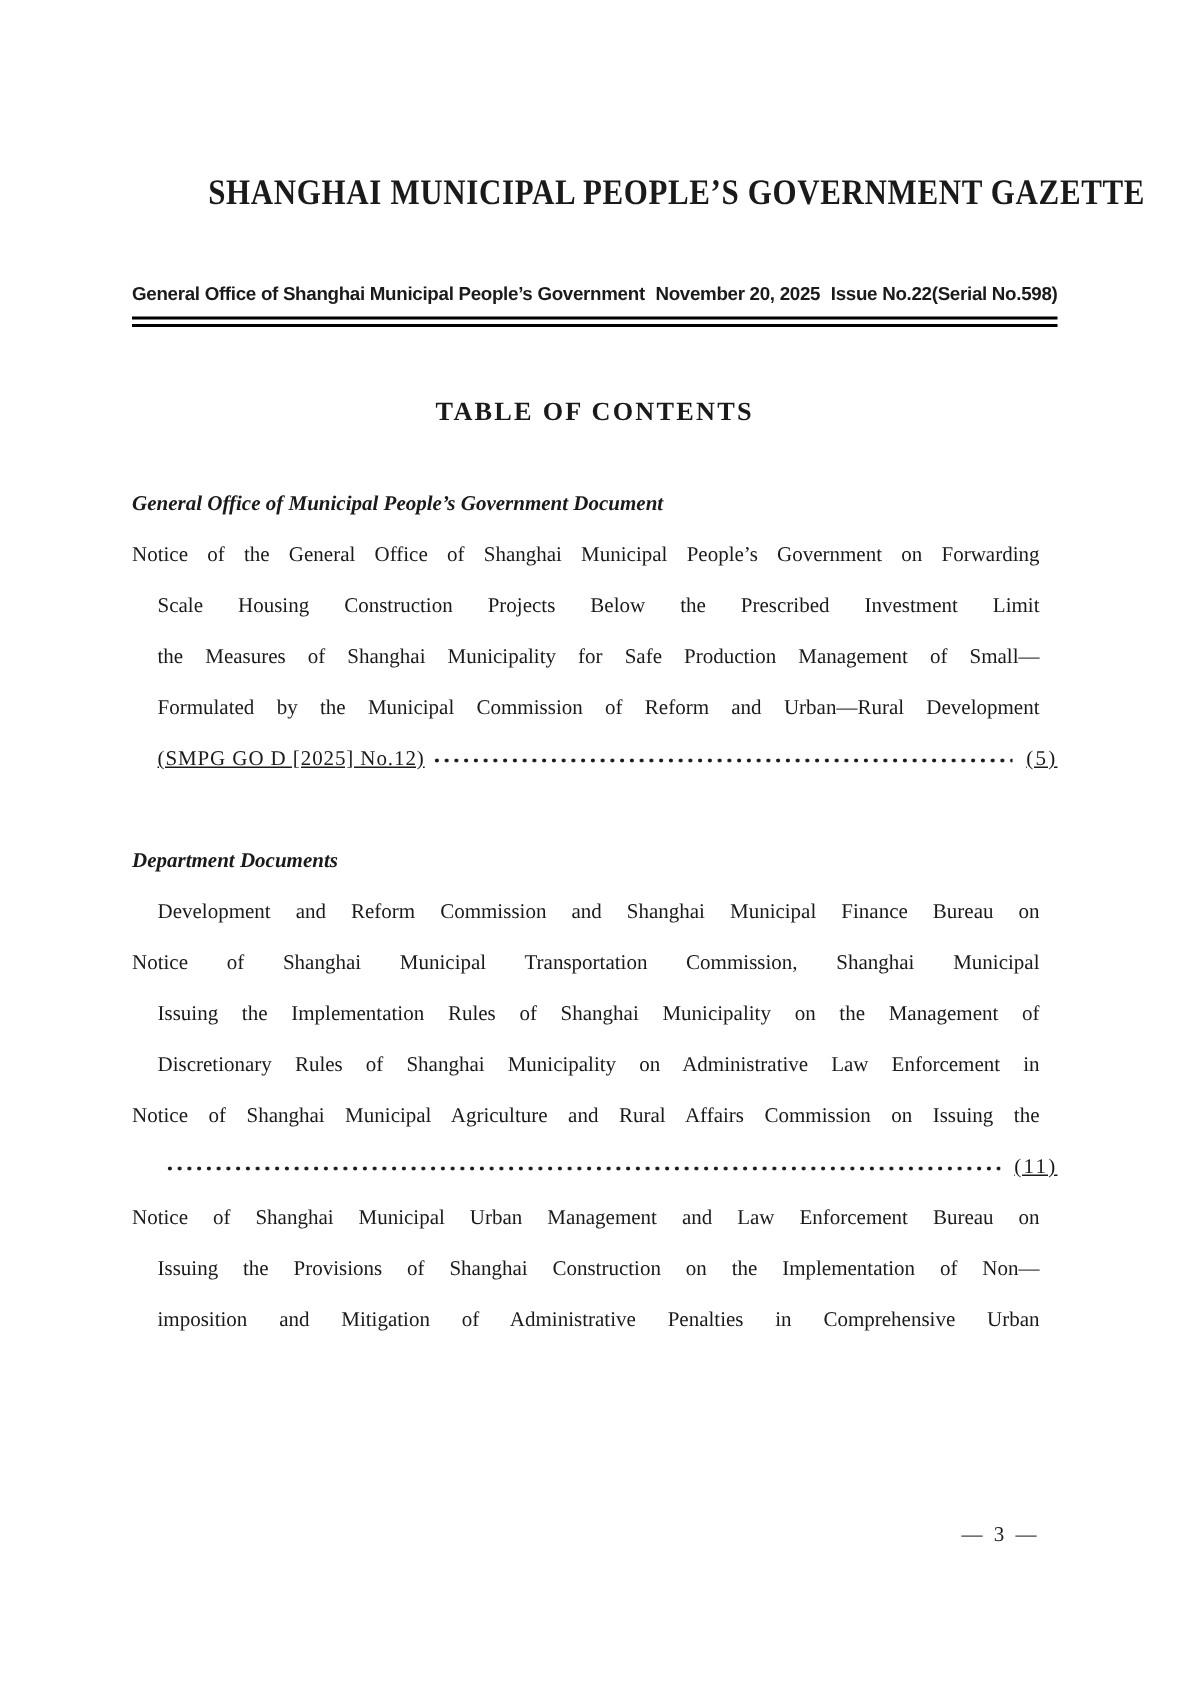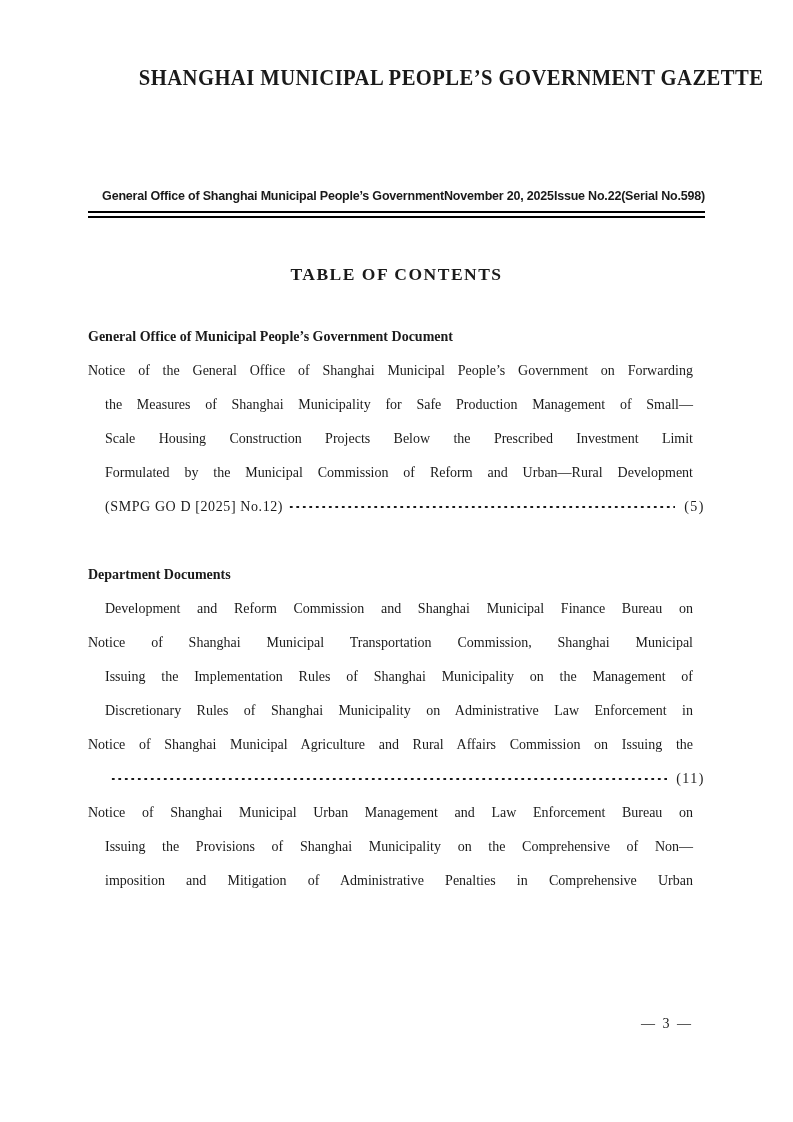--- a/index.html
+++ b/index.html
@@ -8,34 +8,34 @@
     width:793px; height:1122px;
     background:#ffffff;
     color:#1a1a1a;
     font-family:"Liberation Serif", serif;
     overflow:hidden;
   }
   .content { padding:0 88px; }
 
   
   .gazette-title {
-    margin:0; padding-top:63px;
+    margin:0; padding-top:115px;
     text-align:left;
     font-size:24px; line-height:29px; font-weight:bold;
     white-space:nowrap;
   }
   .gazette-title .squeeze {
     display:inline-block;
     transform:scaleX(0.86);
     transform-origin:center;
     letter-spacing:0.5px;
   }
   .masthead-line {
-    margin-top:96px;
-    display:flex; justify-content:flex-end; align-items:baseline;
+    margin-top:44px;
+    display:flex; justify-content:space-between; align-items:baseline;
     font-family:"Liberation Sans", sans-serif;
     font-weight:bold; font-size:12.5px; line-height:16px;
     letter-spacing:-0.2px; white-space:nowrap;
   }
   .double-rule {
     margin-top:7px;
     height:3px;
     border-top:2px solid #000;
     border-bottom:2px solid #000;
   }
@@ -46,29 +46,30 @@
     text-align:center;
     font-size:17.5px; line-height:24px; font-weight:bold;
     letter-spacing:1.5px;
   }
   .toc-body { margin-top:34px; font-size:14px; }
   .toc-section + .toc-section { margin-top:34px; }
   .section-heading {
     font-weight:bold;
     height:34px; line-height:34px;
     white-space:nowrap;
+    font-style:italic;
   }
   .toc-line { height:34px; line-height:34px; }
   .toc-line.just {
     text-align:justify;
     text-align-last:justify;
     padding-right:12px;
   }
   .toc-line.indent { padding-left:17px; }
-  .ref-line { display:flex; align-items:stretch; }
+  .ref-line { display:flex; align-items:stretch;text-decoration:underline; }
   .ref-text { white-space:nowrap; letter-spacing:0.6px; }
   .leader {
     flex:1 1 auto;
     margin:0 9px 0 5px;
     background-image:radial-gradient(circle, #1a1a1a 1.1px, rgba(0,0,0,0) 1.5px);
     background-size:6.5px 34px;
     background-repeat:repeat-x;
     background-position:0 center;
   }
   .pageno { white-space:nowrap; letter-spacing:1.5px; }
@@ -98,22 +99,22 @@
 
     <div class="double-rule"></div>
 
     <div class="toc-heading">TABLE OF CONTENTS</div>
 
     <div class="toc-body" id="toc-sections">
         <section class="toc-section">
           <div class="section-heading">General Office of Municipal People’s Government Document</div>
           <div class="toc-entry">
             <div class="toc-line just">Notice of the General Office of Shanghai Municipal People’s Government on Forwarding</div>
+            <div class="toc-line indent just">Scale Housing Construction Projects Below the Prescribed Investment Limit</div>
             <div class="toc-line indent just">the Measures of Shanghai Municipality for Safe Production Management of Small—</div>
-            <div class="toc-line indent just">Scale Housing Construction Projects Below the Prescribed Investment Limit</div>
             <div class="toc-line indent just">Formulated by the Municipal Commission of Reform and Urban—Rural Development</div>
             <div class="toc-line indent ref-line">
               <span class="ref-text">(SMPG GO D [2025] No.12)</span>
               <span class="leader"></span>
               <span class="pageno">(5)</span>
             </div>
           </div>
         </section>
         <section class="toc-section">
           <div class="section-heading">Department Documents</div>
@@ -125,21 +126,21 @@
           <div class="toc-entry">
             <div class="toc-line indent just">Discretionary Rules of Shanghai Municipality on Administrative Law Enforcement in</div>
             <div class="toc-line just">Notice of Shanghai Municipal Agriculture and Rural Affairs Commission on Issuing the</div>
             <div class="toc-line indent ref-line">
               <span class="leader"></span>
               <span class="pageno">(11)</span>
             </div>
           </div>
           <div class="toc-entry">
             <div class="toc-line just">Notice of Shanghai Municipal Urban Management and Law Enforcement Bureau on</div>
-            <div class="toc-line indent just">Issuing the Provisions of Shanghai Municipality on the Comprehensive of Non—</div>
+            <div class="toc-line indent just">Issuing the Provisions of Shanghai Construction on the Implementation of Non—</div>
             <div class="toc-line indent just">imposition and Mitigation of Administrative Penalties in Comprehensive Urban</div>
           </div>
         </section>
       </div>
 
   </div>
 
   <div class="footer-page">— 3 —</div>
 </div>
 

